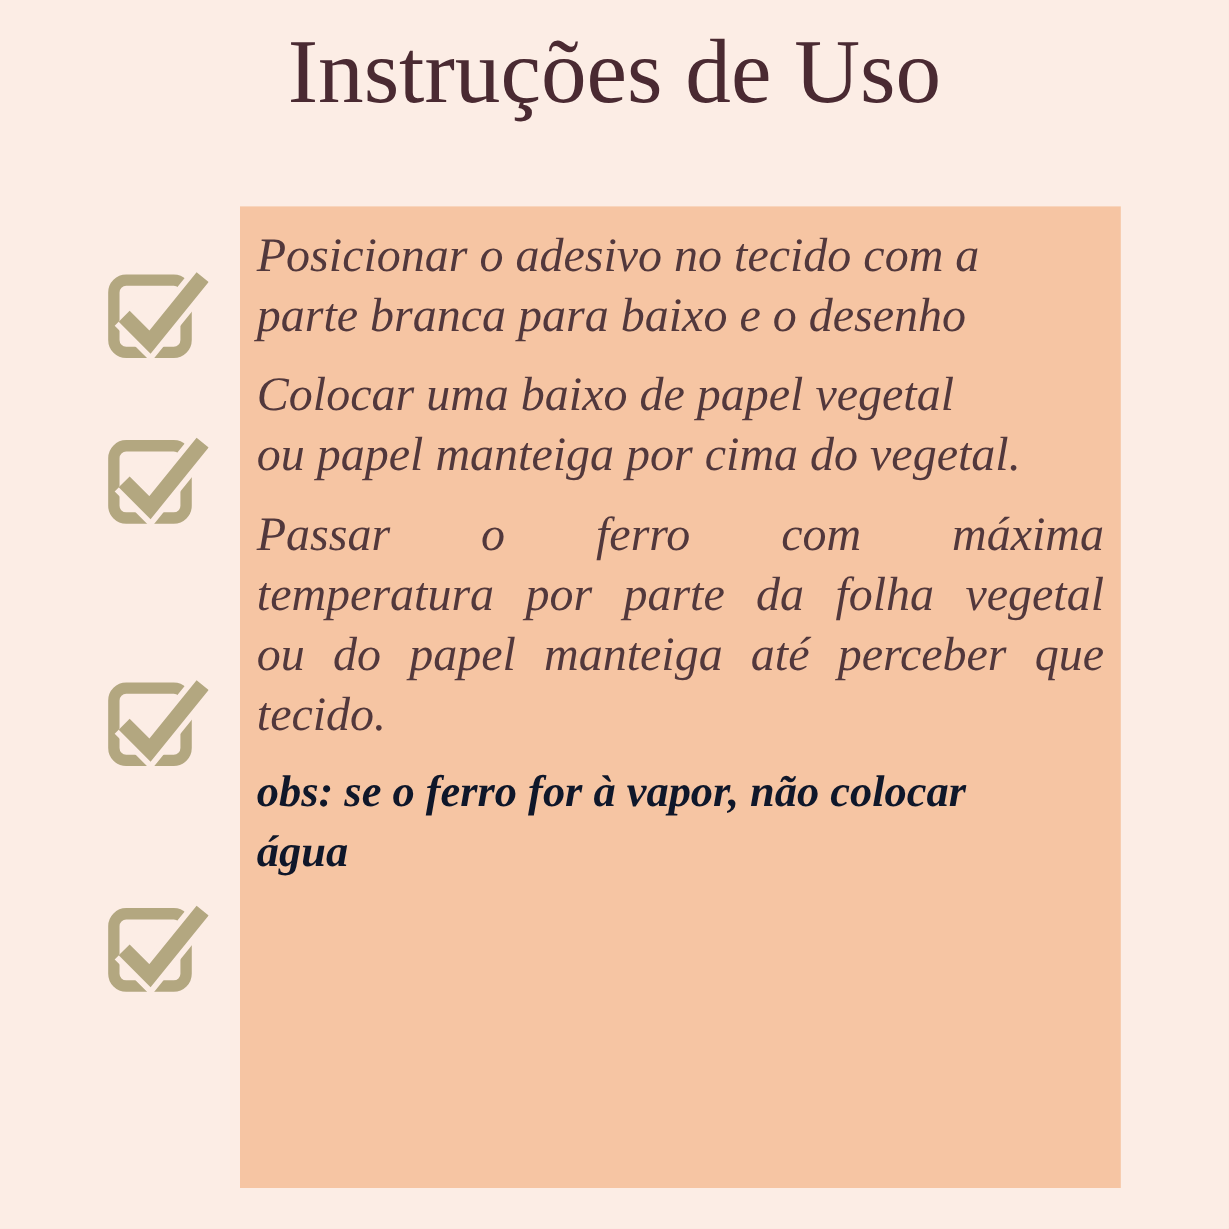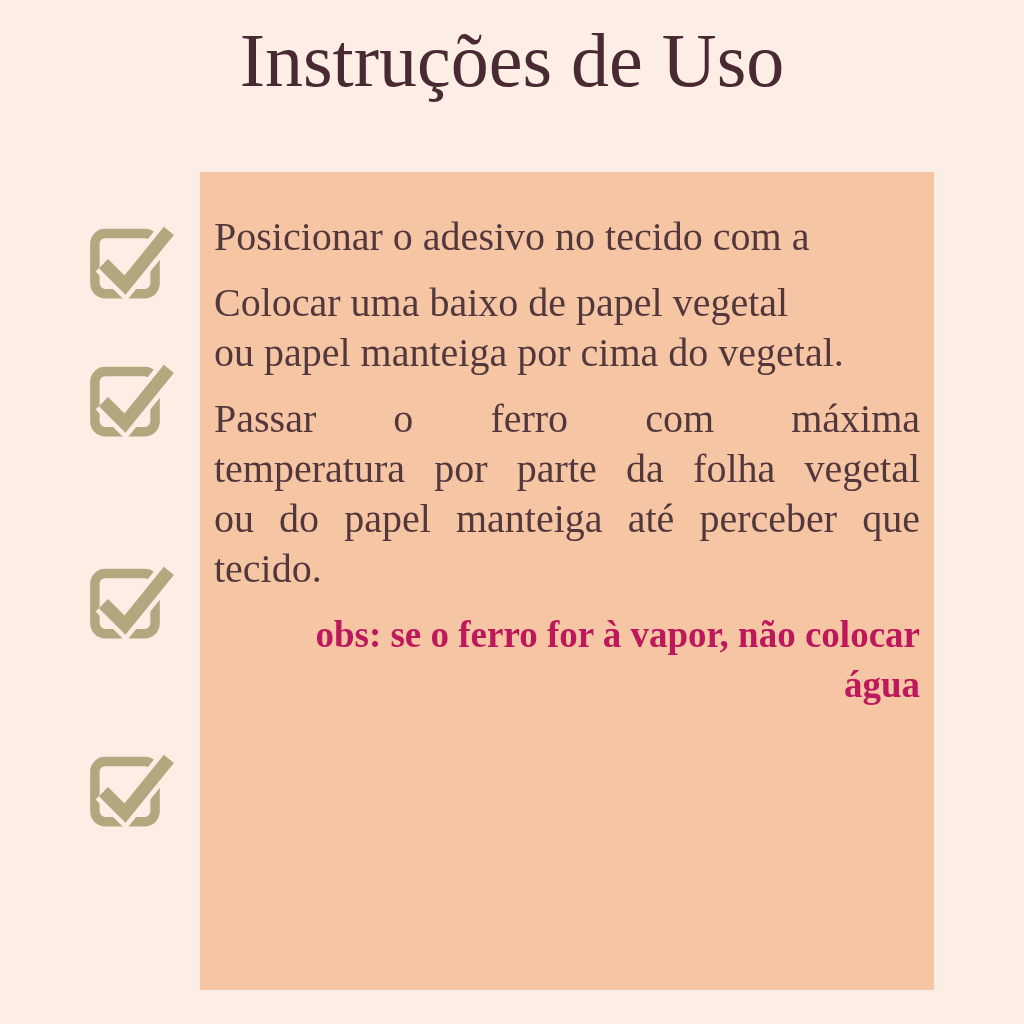--- a/index.html
+++ b/index.html
@@ -18,42 +18,42 @@
     color: #4A2A32;
     letter-spacing: 0px;
   }
 
   .panel {
     position: absolute;
     left: 200px; top: 172px;
     width: 734px; height: 818px;
     background: #F6C5A3;
     box-sizing: border-box;
-    padding: 40px 14px 0 14px;
+    padding: 16px 14px 0 14px;
+    font-style: italic;
   }
 
   .para { margin: 0 0 16px 0; }
   .line {
     font-size: 40px; line-height: 50px;
     color: #52383C;
     white-space: nowrap;
   }
   .line.stretch {
     white-space: normal;
     text-align: justify;
     text-align-last: justify;
   }
 
   .note-line {
     font-family: "Liberation Serif", serif;
     font-weight: bold;
     font-size: 37px; line-height: 50px;
-    color: #be185d;
+    color: #0f172a;
     white-space: nowrap;
-    text-align: right;
   }
 
   .cb {
     position: absolute;
     left: 88px;
     width: 86px; height: 86px;
   }
   .cb1 { top: 218px; }
   .cb2 { top: 356px; }
   .cb3 { top: 558px; }
@@ -84,20 +84,21 @@
   <svg class="cb cb4" viewBox="0 0 100 100" aria-hidden="true">
     <rect x="8" y="18" width="70" height="70" rx="12" fill="none" stroke="#B3A780" stroke-width="11"></rect>
     <path d="M18 53 L43 78 L94 15" fill="none" stroke="#FCEDE5" stroke-width="26"></path>
     <path d="M18 53 L43 78 L94 15" fill="none" stroke="#B3A780" stroke-width="15"></path>
   </svg>
 
   <div class="panel">
 
     <div class="para">
       <div class="line">Posicionar o adesivo no tecido com a</div>
+      <div class="line">parte branca para baixo e o desenho</div>
     </div>
 
     <div class="para">
       <div class="line">Colocar uma baixo de papel vegetal</div>
       <div class="line">ou papel manteiga por cima do vegetal.</div>
     </div>
 
     <div class="para">
       <div class="line stretch">Passar o ferro com máxima</div>
       <div class="line stretch">temperatura por parte da folha vegetal</div>

